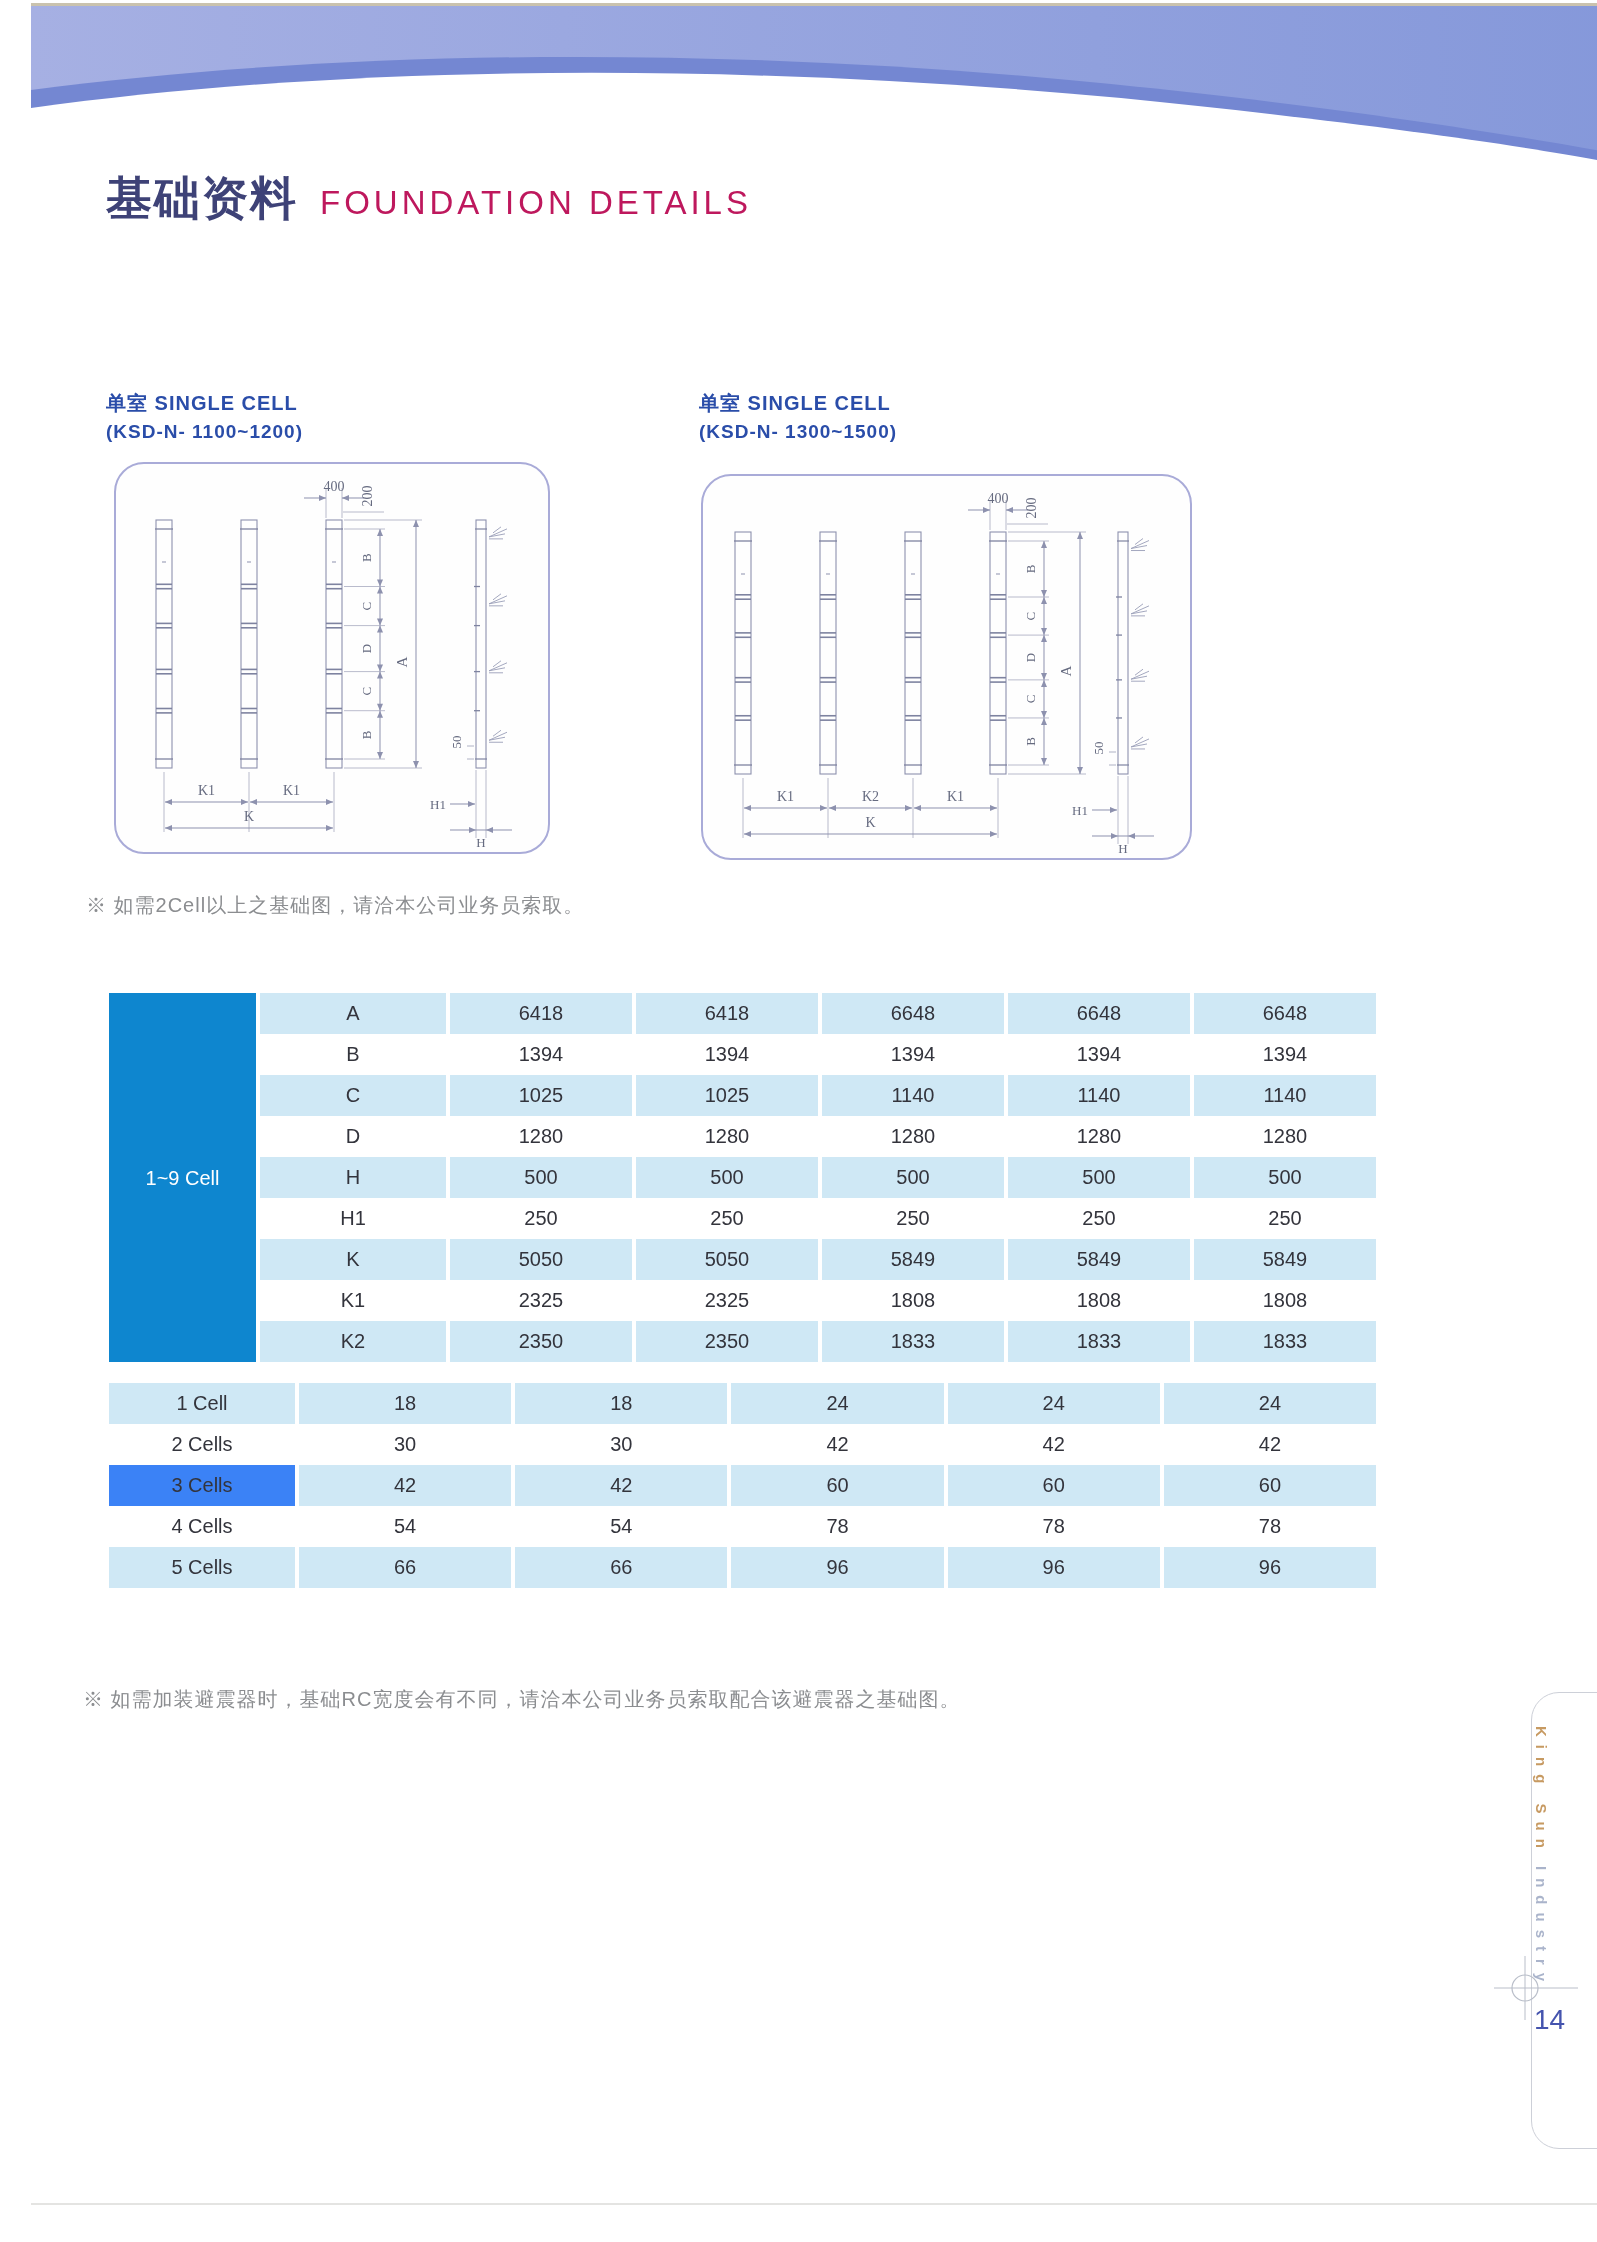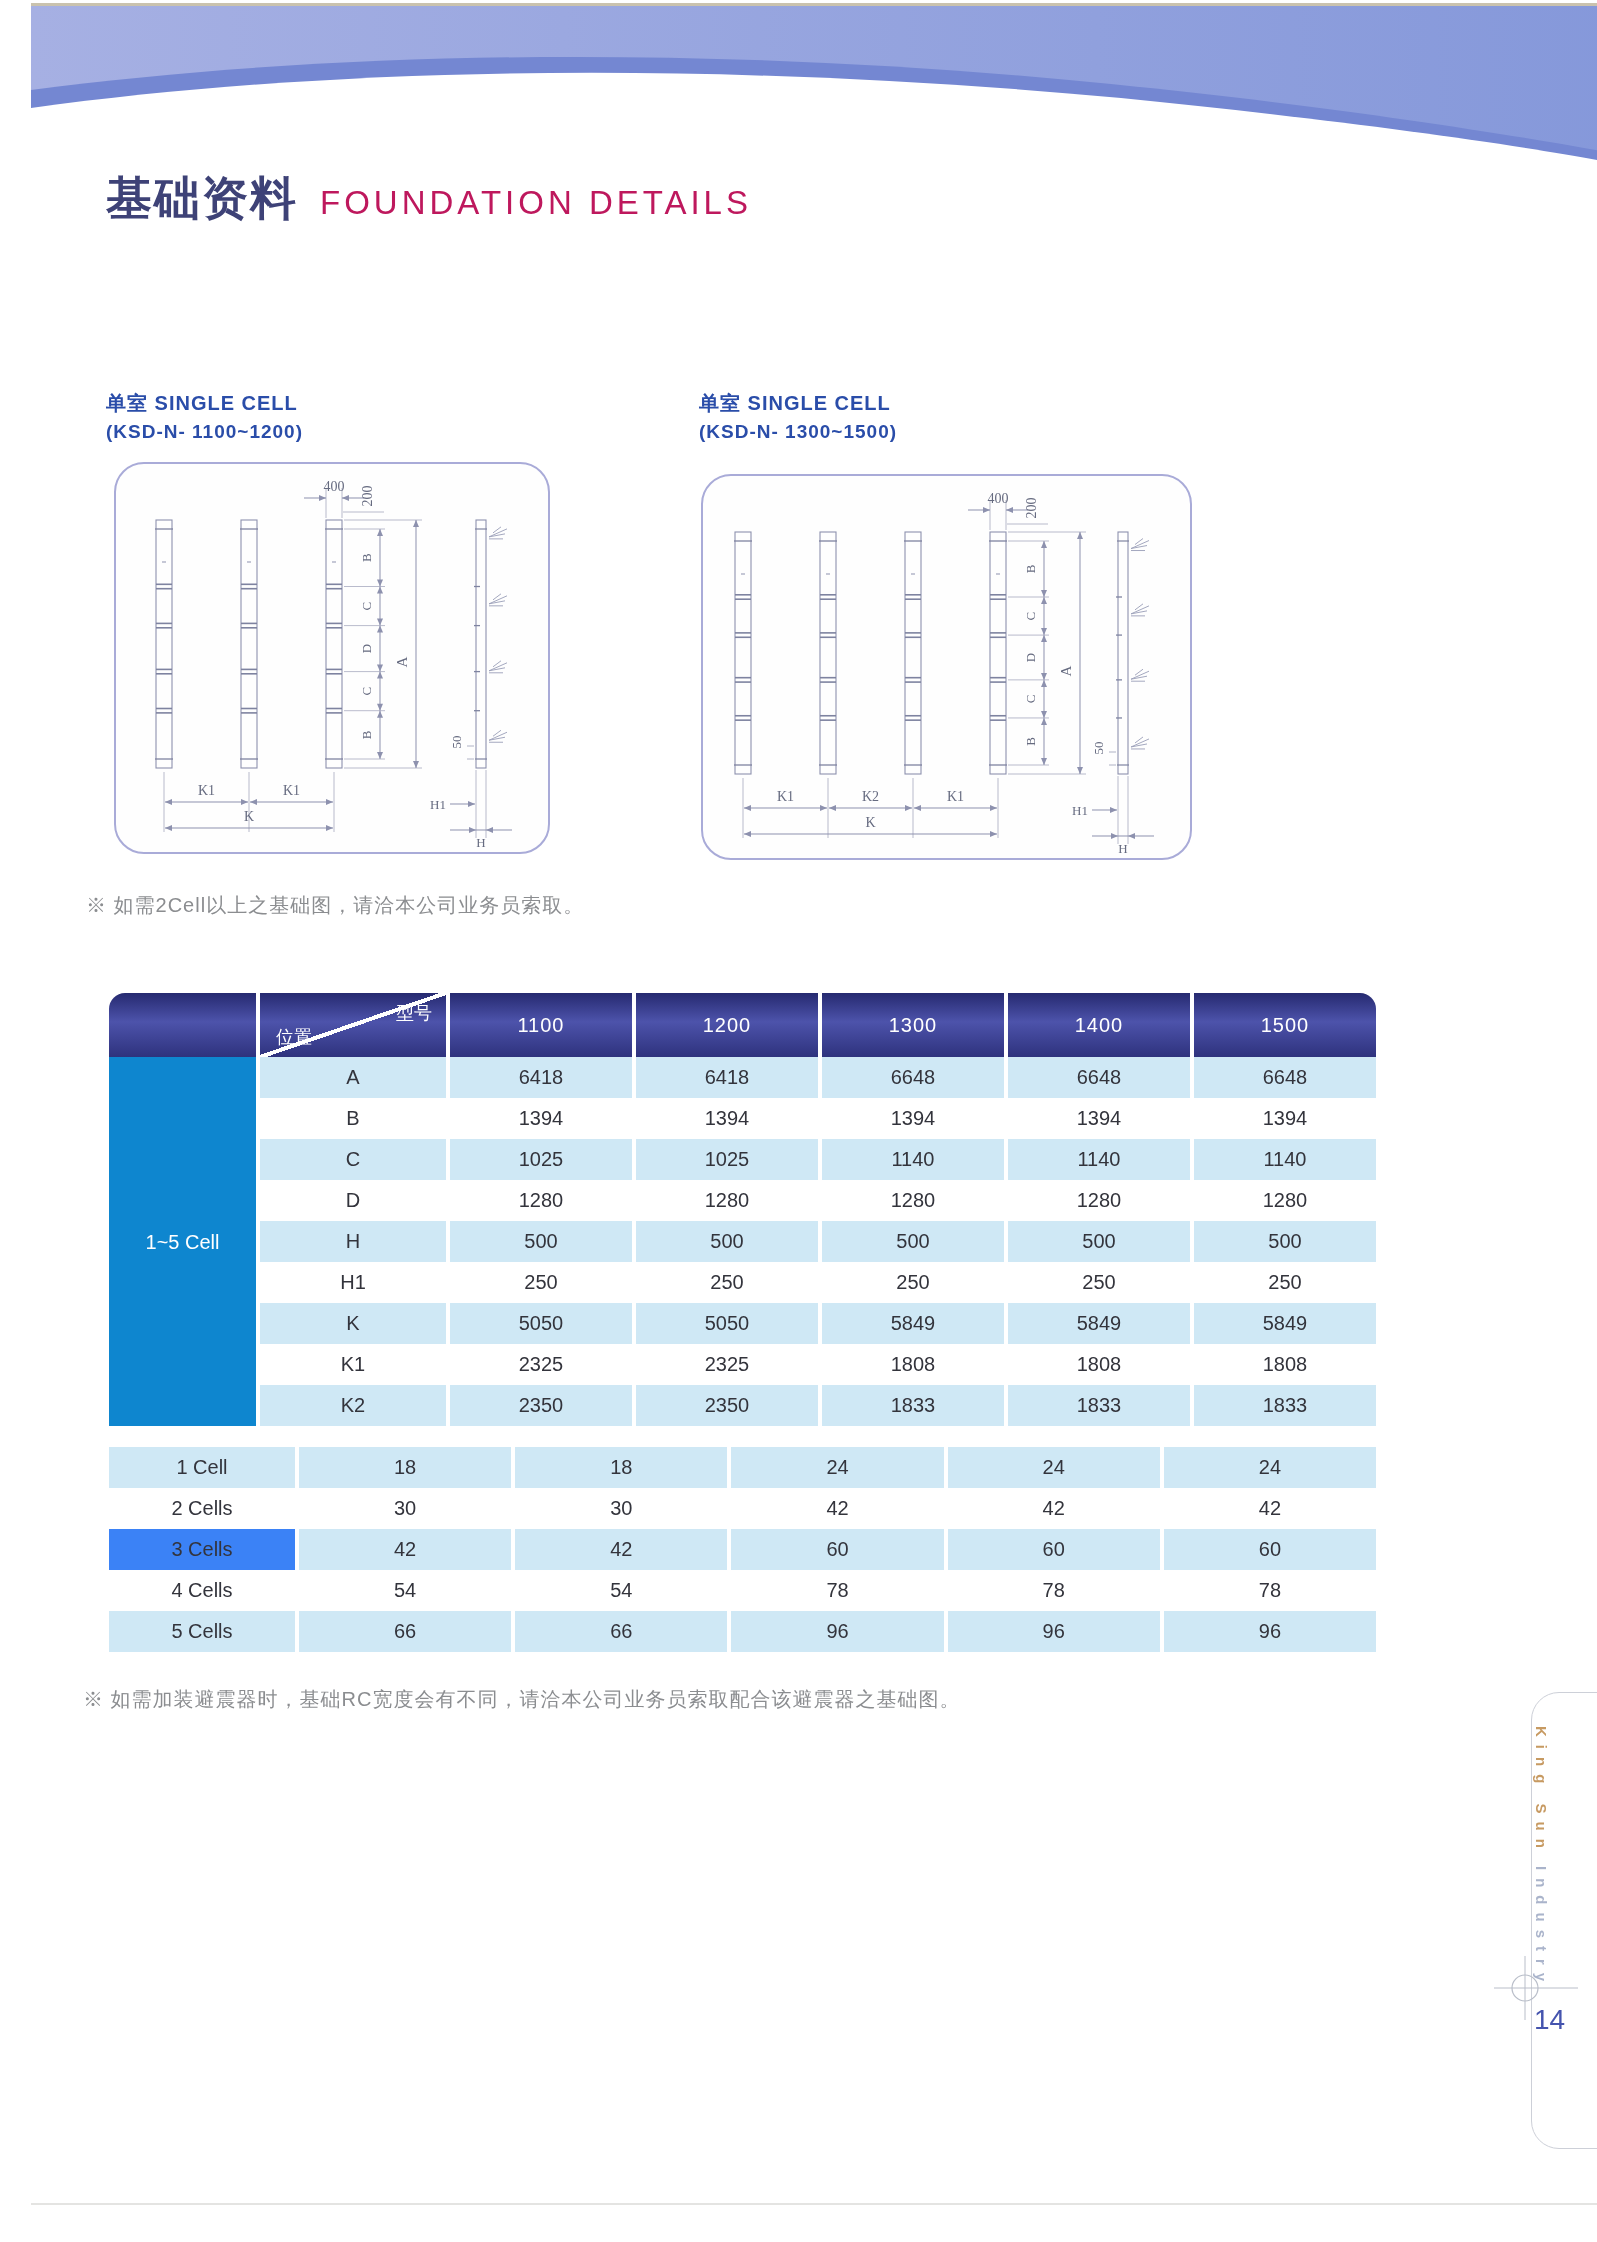--- a/index.html
+++ b/index.html
@@ -364,35 +364,23 @@
         <line x1="389" y1="360" x2="451" y2="360" stroke="#8d91ae" stroke-width="1"></line>
         <polygon points="415,360 408,357 408,363" fill="#8d91ae"></polygon>
         <polygon points="425,360 432,357 432,363" fill="#8d91ae"></polygon>
         <text x="420" y="377" fill="#666b80" font-size="13" text-anchor="middle" font-family="&quot;Liberation Serif&quot;,serif">H</text>
       </svg>
   </div>
 
   <div class="note" style="left:55px;top:892px;">※ 如需2Cell以上之基础图，请洽本公司业务员索取。</div>
 
   <div class="ftable" id="ftable">
-      <div class="t-header">
-        <div class="hd hd-group"></div>
-        <div class="hd-corner">
-          <div class="c-top">型号</div>
-          <div class="c-bottom">位置</div>
-        </div>
-        <div class="hd hd-model">1100</div>
-        <div class="hd hd-model">1200</div>
-        <div class="hd hd-model">1300</div>
-        <div class="hd hd-model">1400</div>
-        <div class="hd hd-model last">1500</div>
-      </div>
       <div class="t-section">
         <div class="group-cell">
-          <div class="gl">1~5 Cell</div>
+          <div class="gl">1~9 Cell</div>
         </div>
         <div class="rows">
           <div class="t-row">
             <div class="cell cell-label" style="background: rgb(207, 232, 245);">A</div>
             <div class="cell cell-val" style="background: rgb(207, 232, 245);">6418</div>
             <div class="cell cell-val" style="background: rgb(207, 232, 245);">6418</div>
             <div class="cell cell-val" style="background: rgb(207, 232, 245);">6648</div>
             <div class="cell cell-val" style="background: rgb(207, 232, 245);">6648</div>
             <div class="cell cell-val" style="background: rgb(207, 232, 245);">6648</div>
           </div>

